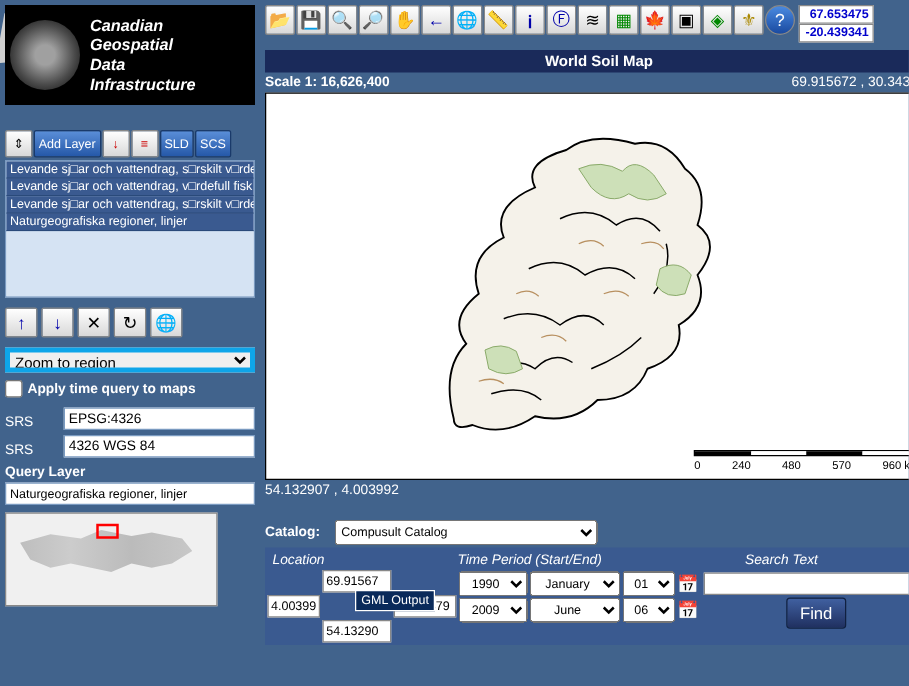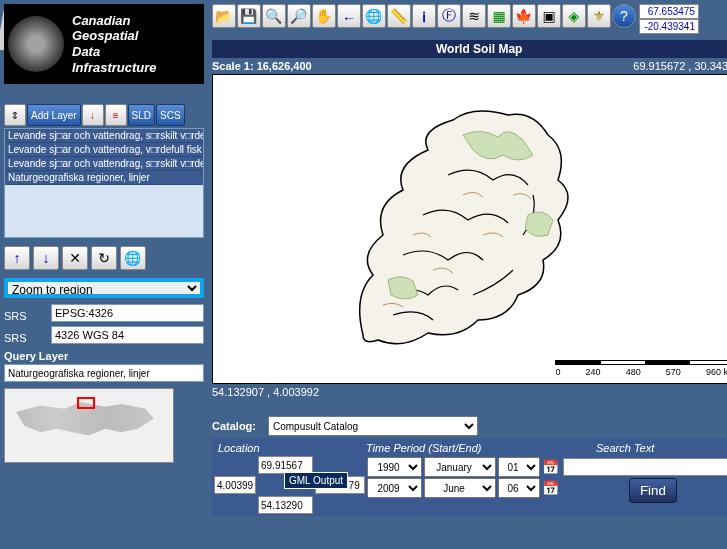--- a/index.html
+++ b/index.html
@@ -194,20 +194,21 @@
   font-size: 14px;
 }
 .coord-box {
   border: 1px solid #888;
   background: #fff;
   font-size: 10px;
   color: #00c;
   padding: 1px 3px;
   text-align: right;
   min-width: 60px;
+  font-weight: bold;
 }
 .coord-stack {
   display: flex;
   flex-direction: column;
   margin-left: 2px;
 }
 .map-title {
   background: #1a2a5a;
   color: #fff;
   text-align: center;
@@ -395,20 +396,24 @@
           <span>🌐</span>
         </button>
     </div>
 
     <div class="select-row">
       <select>
         <option>Zoom to region</option>
       </select>
     </div>
 
+    <label class="check-row">
+      <input type="checkbox" style="">
+      <span>Apply time query to maps</span>
+    </label>
 
     <div class="srs-row">
       <span class="lbl">SRS</span>
       <input type="text" value="EPSG:4326" style="">
     </div>
     <div class="srs-row">
       <span class="lbl">SRS</span>
       <input type="text" value="4326 WGS 84" style="">
     </div>
 

